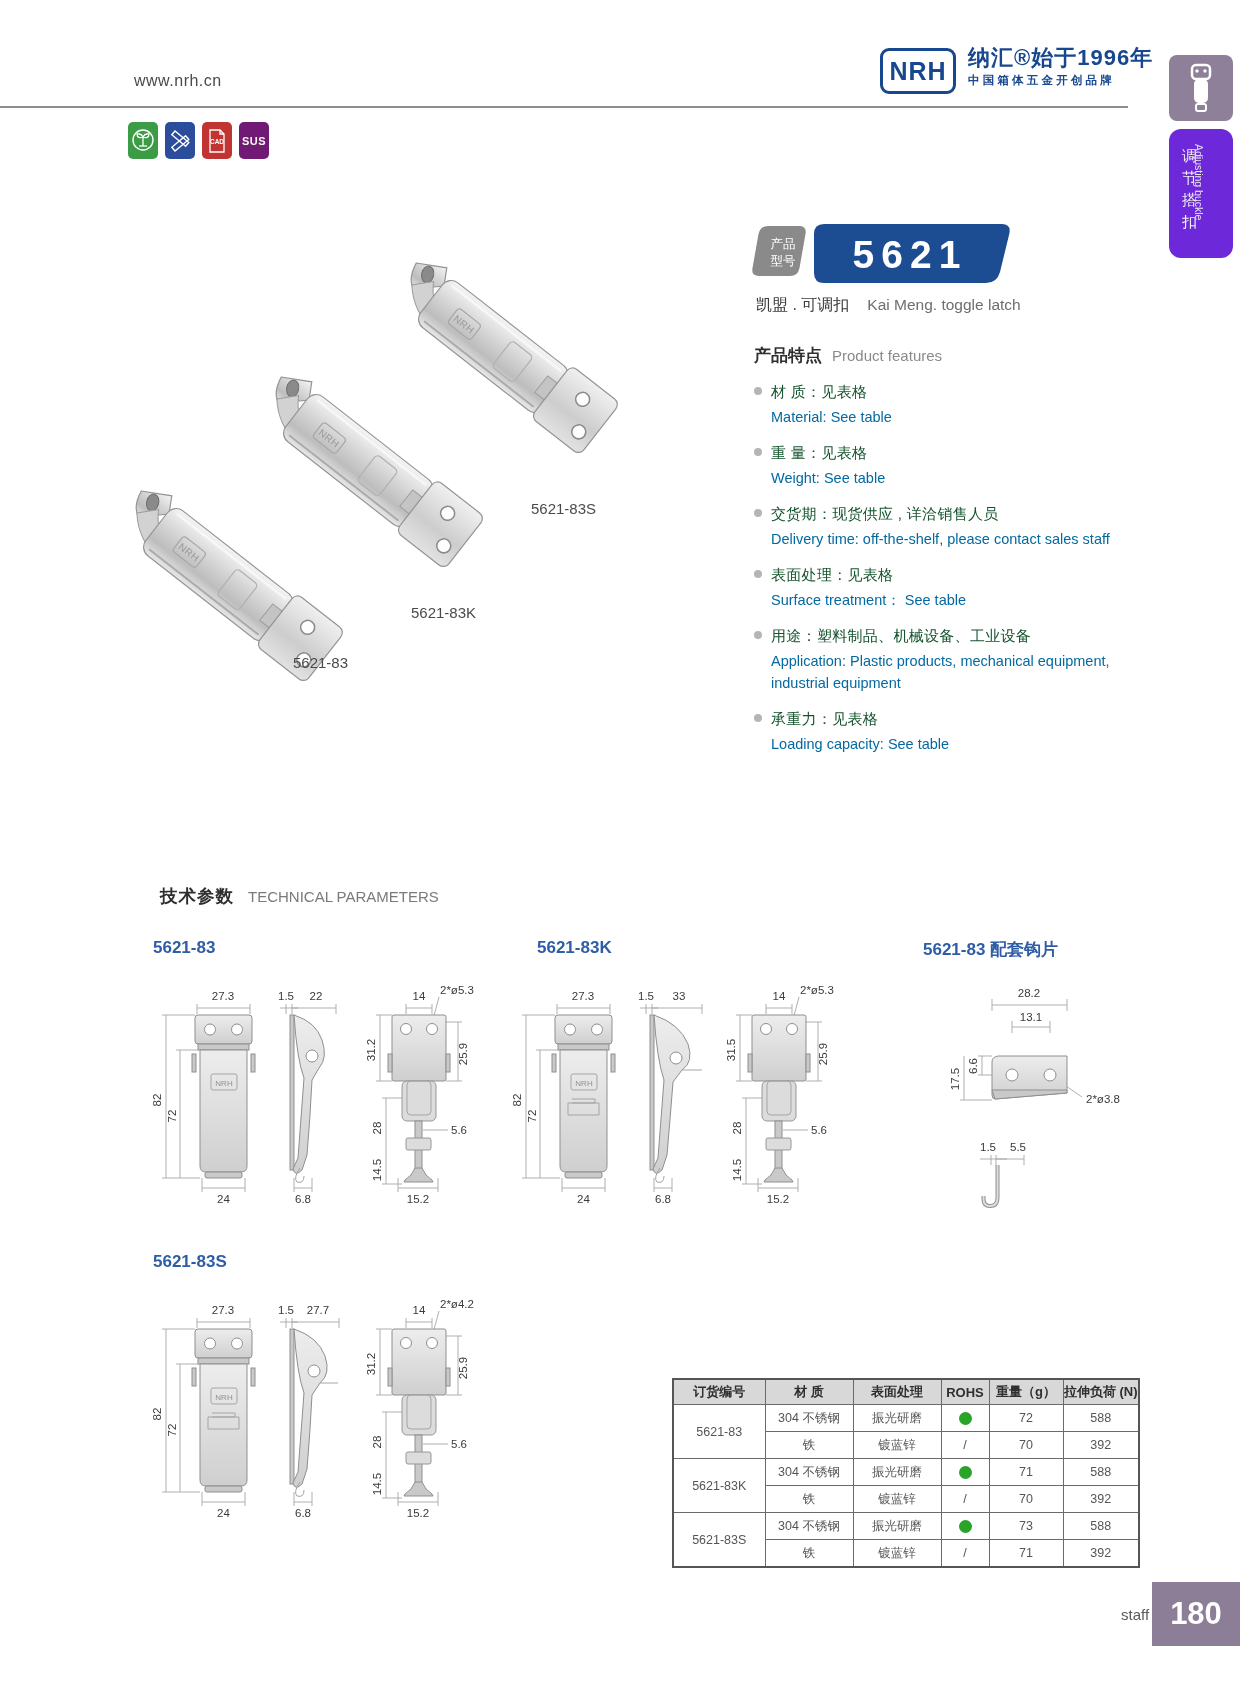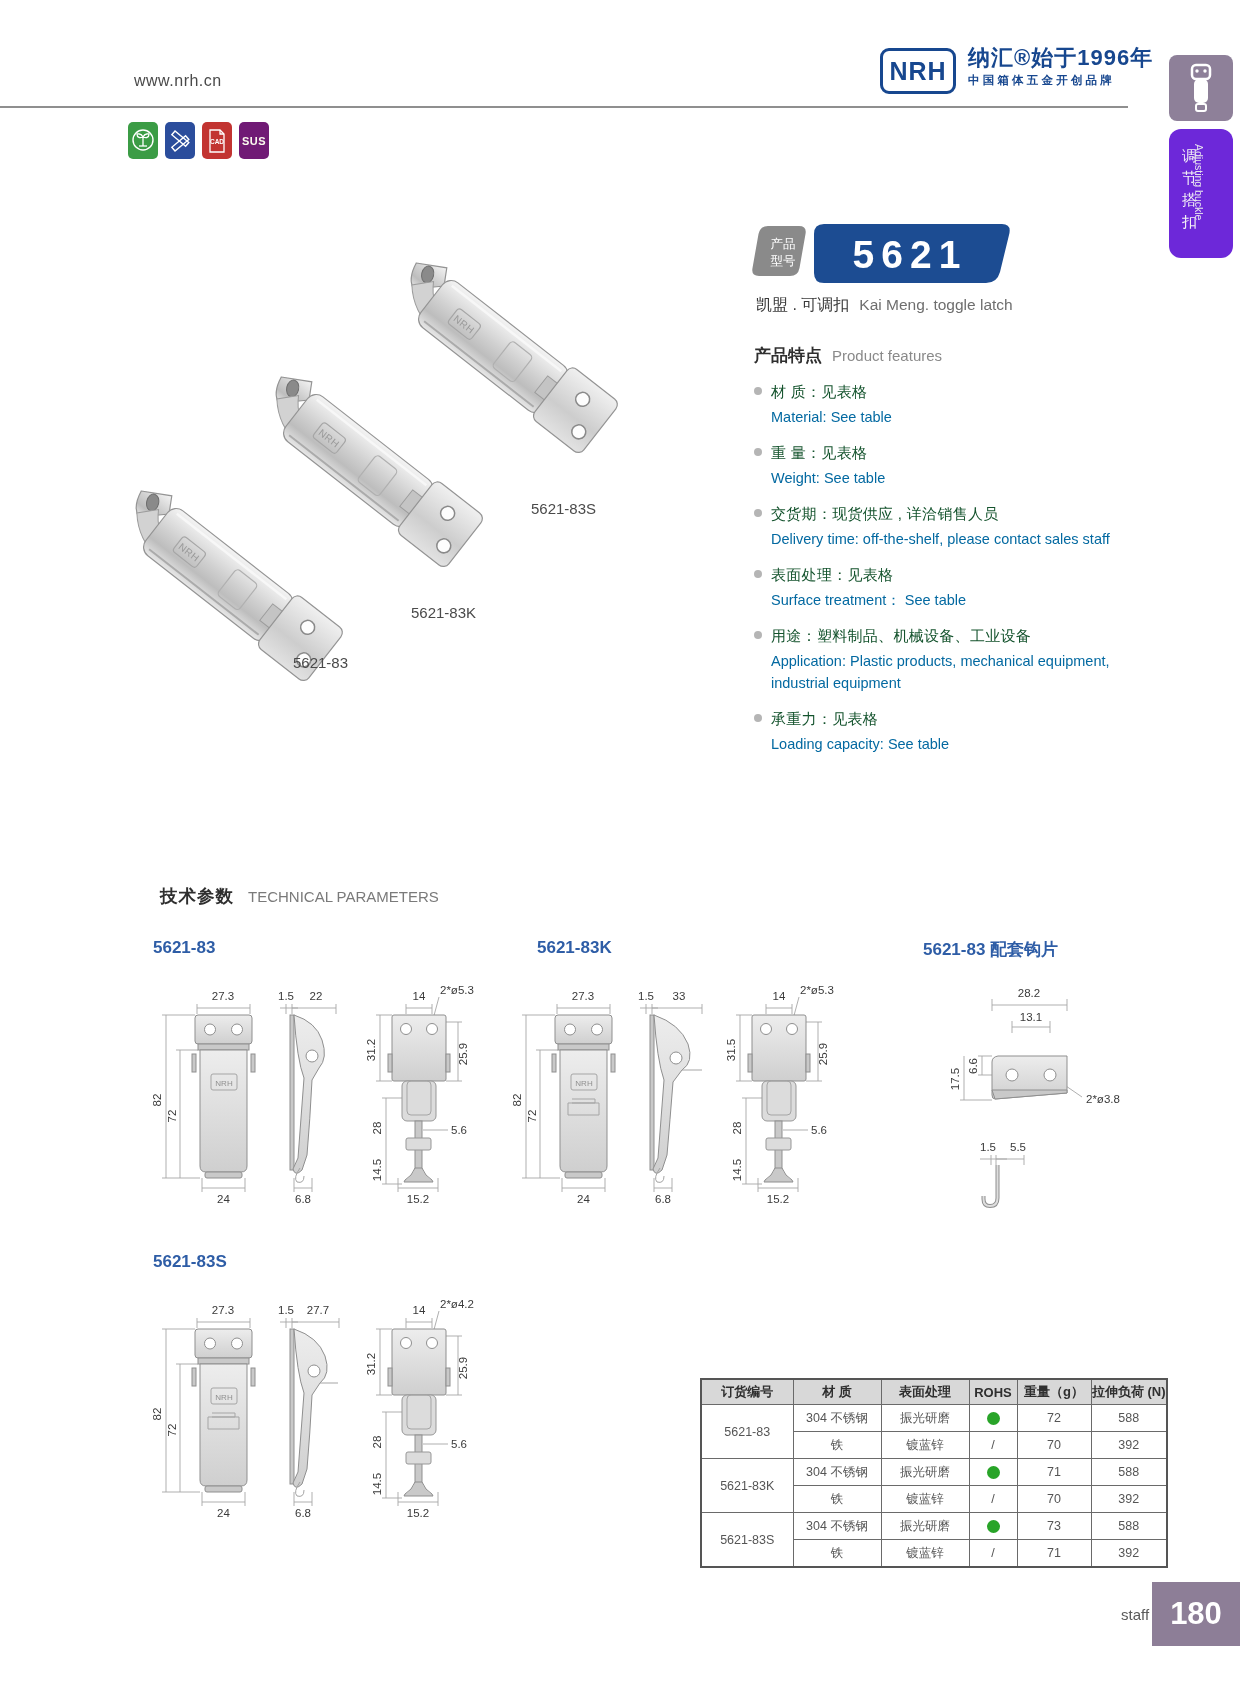--- a/index.html
+++ b/index.html
@@ -26,21 +26,21 @@
   .tab2 .cn{position:absolute;left:13px;top:16px;width:17px;font-size:15px;line-height:22px;
             color:#f2eff5;word-break:break-all;}
   .tab2 .en{position:absolute;left:36px;top:15px;font-size:10.5px;color:#e9e5ee;white-space:nowrap;
             transform:rotate(90deg);transform-origin:left top;}
   
   .plabel{font-size:15px;color:#4a4a4a;}
   .photo-stamp{fill:#9a9a9a;font-size:10px;letter-spacing:.5px;}
   
   .desc{left:756px;top:295px;font-size:16px;}
   .desc .cn{color:#3a3a3a;}
-  .desc .en{color:#6e6e6e;margin-left:10px;font-size:15.5px;}
+  .desc .en{color:#6e6e6e;margin-left:18px;font-size:15.5px;}
   
   .features{left:754px;top:344px;width:378px;}
   .f-title .cn{font-size:17px;font-weight:bold;color:#2f2f2f;}
   .f-title .en{font-size:15px;color:#8a8a8a;margin-left:10px;}
   .f-item{display:flex;margin-top:13px;}
   .f-dot{width:8px;height:8px;border-radius:50%;background:#b5b5b5;margin-top:7px;flex:none;}
   .f-text{margin-left:9px;}
   .f-cn{font-size:15px;color:#14532d;line-height:23px;letter-spacing:.3px;}
   .f-en{font-size:14.5px;color:#0369a1;line-height:22px;margin-top:3px;}
   
@@ -55,21 +55,21 @@
   .dwg-svg .hole{fill:#fff;stroke:#8f8f8f;stroke-width:1;}
   .dwg-svg .dim{stroke:#a6a6a6;stroke-width:.9;fill:none;}
   .dwg-svg .out{fill:none;stroke:#a5a5a5;stroke-width:1;}
   .dwg-svg text{fill:#3a3a3a;font-size:11.5px;}
   .dwg-svg .stamp{fill:#909090;font-size:8px;}
   
   .spec{left:672px;top:1378px;border-collapse:collapse;background:#fff;}
   .spec th,.spec td{border:1px solid #6a6a6a;text-align:center;padding:0;}
   .spec th{background:#d8d8d8;font-size:13px;color:#2f2f2f;height:24px;font-weight:bold;}
   .spec td{font-size:12.5px;color:#555;height:26px;}
-  .spec{border:2px solid #555;margin-left:28px;}
+  .spec{border:2px solid #555;}
   .rohs-dot{display:inline-block;width:13px;height:13px;border-radius:50%;background:#28a428;vertical-align:middle;}
   
   .pg-label{left:1121px;top:1606px;font-size:15px;color:#5a5a5a;}
   .pg-box{left:1152px;top:1582px;width:88px;height:64px;background:#8d7e97;display:flex;
           align-items:center;justify-content:center;}
   .pg-box span{color:#fff;font-size:31px;font-weight:bold;}
 </style>
 </head>
 <body>
 

